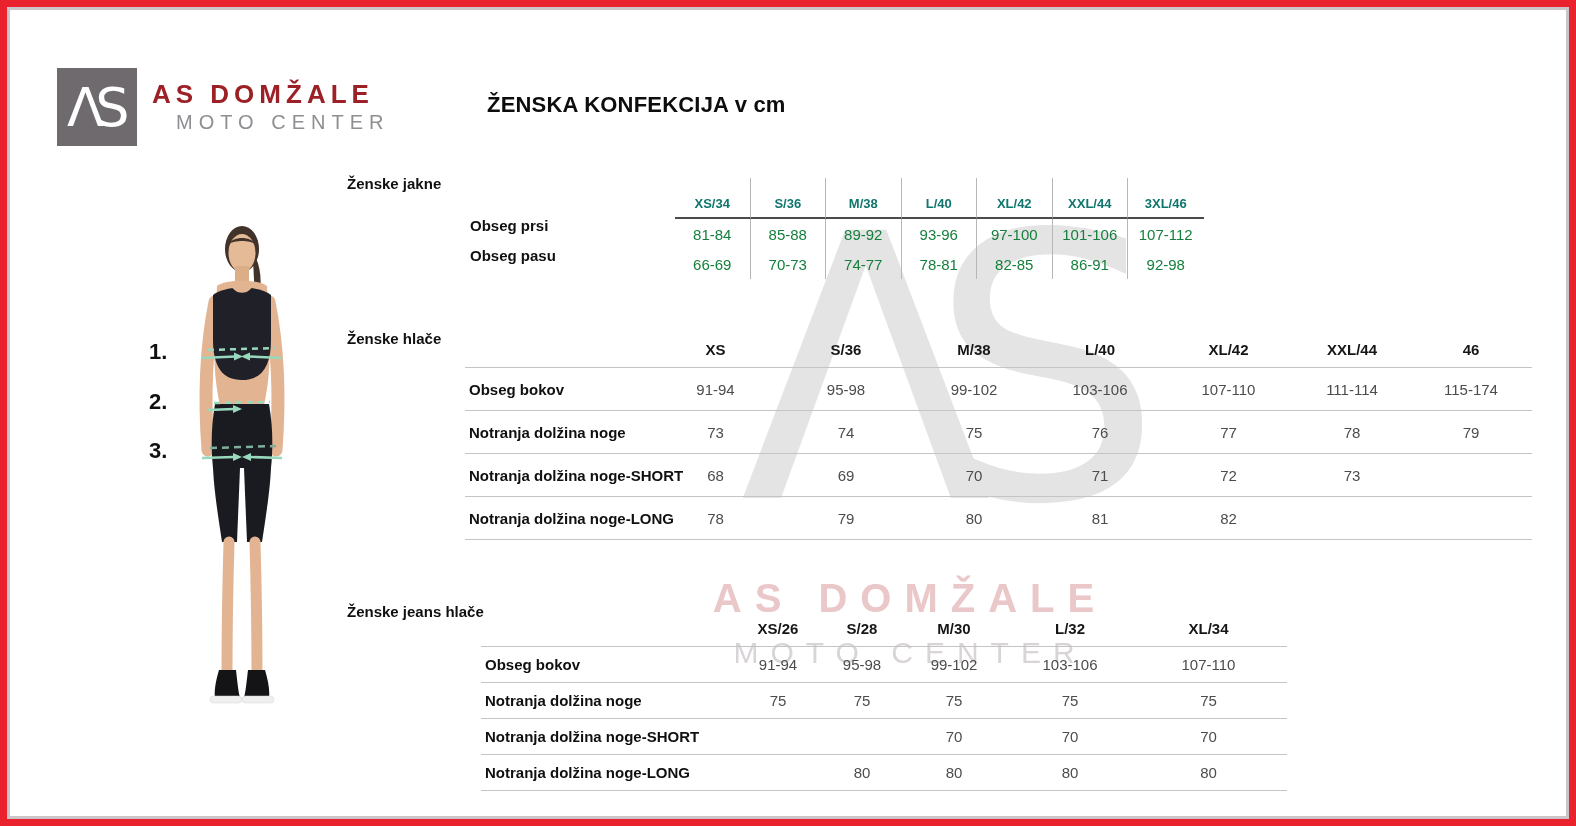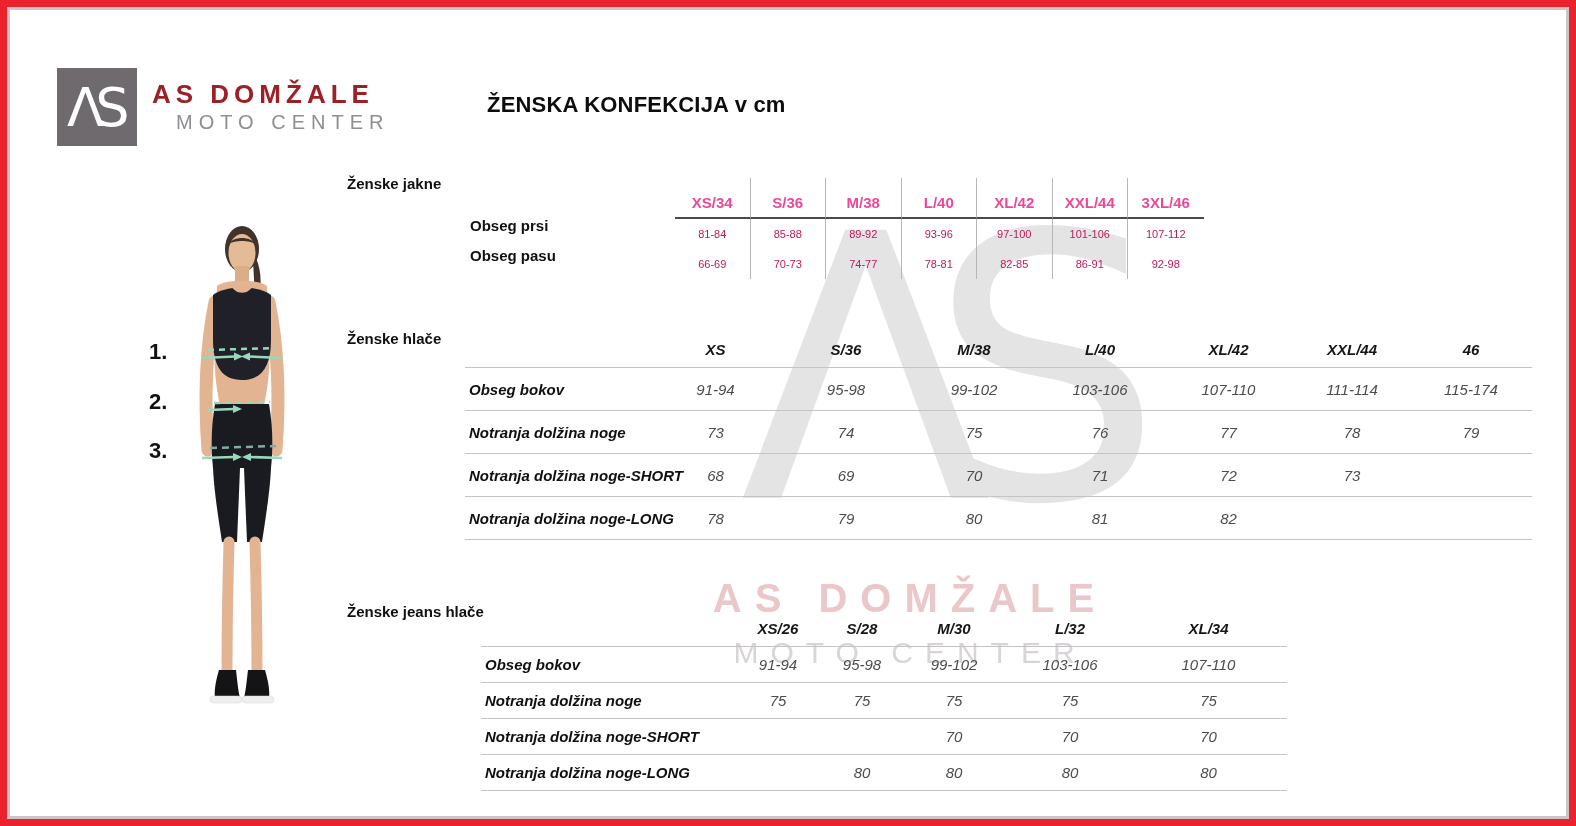--- a/index.html
+++ b/index.html
@@ -23,28 +23,28 @@
   .logo-name{left:142px;top:69px;font-size:26px;font-weight:bold;letter-spacing:5px;color:#9c2126;}
   .logo-sub{left:166px;top:101px;font-size:20px;letter-spacing:6px;color:#8f8f93;}
 
   .title{left:477px;top:82px;font-size:22px;font-weight:bold;color:#0d0d0d;letter-spacing:0.2px;}
 
   .section-label{font-size:15px;font-weight:bold;color:#101010;}
   .marker{left:139px;font-size:22px;font-weight:bold;color:#111;}
 
   
   #t1-grid{left:665px;top:168px;display:grid;grid-template-columns:repeat(7,75.5px);grid-template-rows:41px 30px 30px;}
-  .j-head{font-weight:bold;color:#ec4899;font-size:15px;border-bottom:2px solid #4a4a4a;
+  .j-head{font-weight:bold;color:#0f766e;font-size:13px;border-bottom:2px solid #4a4a4a;
           display:flex;align-items:flex-end;justify-content:center;padding-bottom:6px;box-sizing:border-box;}
-  .j-cell{color:#be185d;font-size:11px;display:flex;align-items:center;justify-content:center;}
+  .j-cell{color:#15803d;font-size:15px;display:flex;align-items:center;justify-content:center;}
   .vline{border-right:1px solid #b7b7b7;}
   .t1-label{left:460px;font-size:15px;font-weight:bold;color:#101010;}
 
   
-  .rt-row{display:grid;align-items:center;border-bottom:1px solid #c6c3c6;box-sizing:border-box;font-style:italic;}
+  .rt-row{display:grid;align-items:center;border-bottom:1px solid #c6c3c6;box-sizing:border-box;}
   .t2-row{grid-template-columns:185px 131px 130px 126px 126px 131px 116px 122px;}
   .t3-row{grid-template-columns:249px 96px 72px 112px 120px 157px;}
   #t2-grid{left:455px;top:322px;}
   #t3-grid{left:471px;top:601px;}
   #t2-grid .rt-row{height:43px;}
   #t2-grid .rt-header{height:36px;}
   #t3-grid .rt-row{height:36px;}
   .rt-label{font-size:15px;font-weight:bold;color:#101010;padding-left:4px;white-space:nowrap;}
   .rt-size{font-size:15px;text-align:center;color:#161616;font-weight:bold;}
   .rt-val{color:#4c4c4c;font-weight:normal;}

